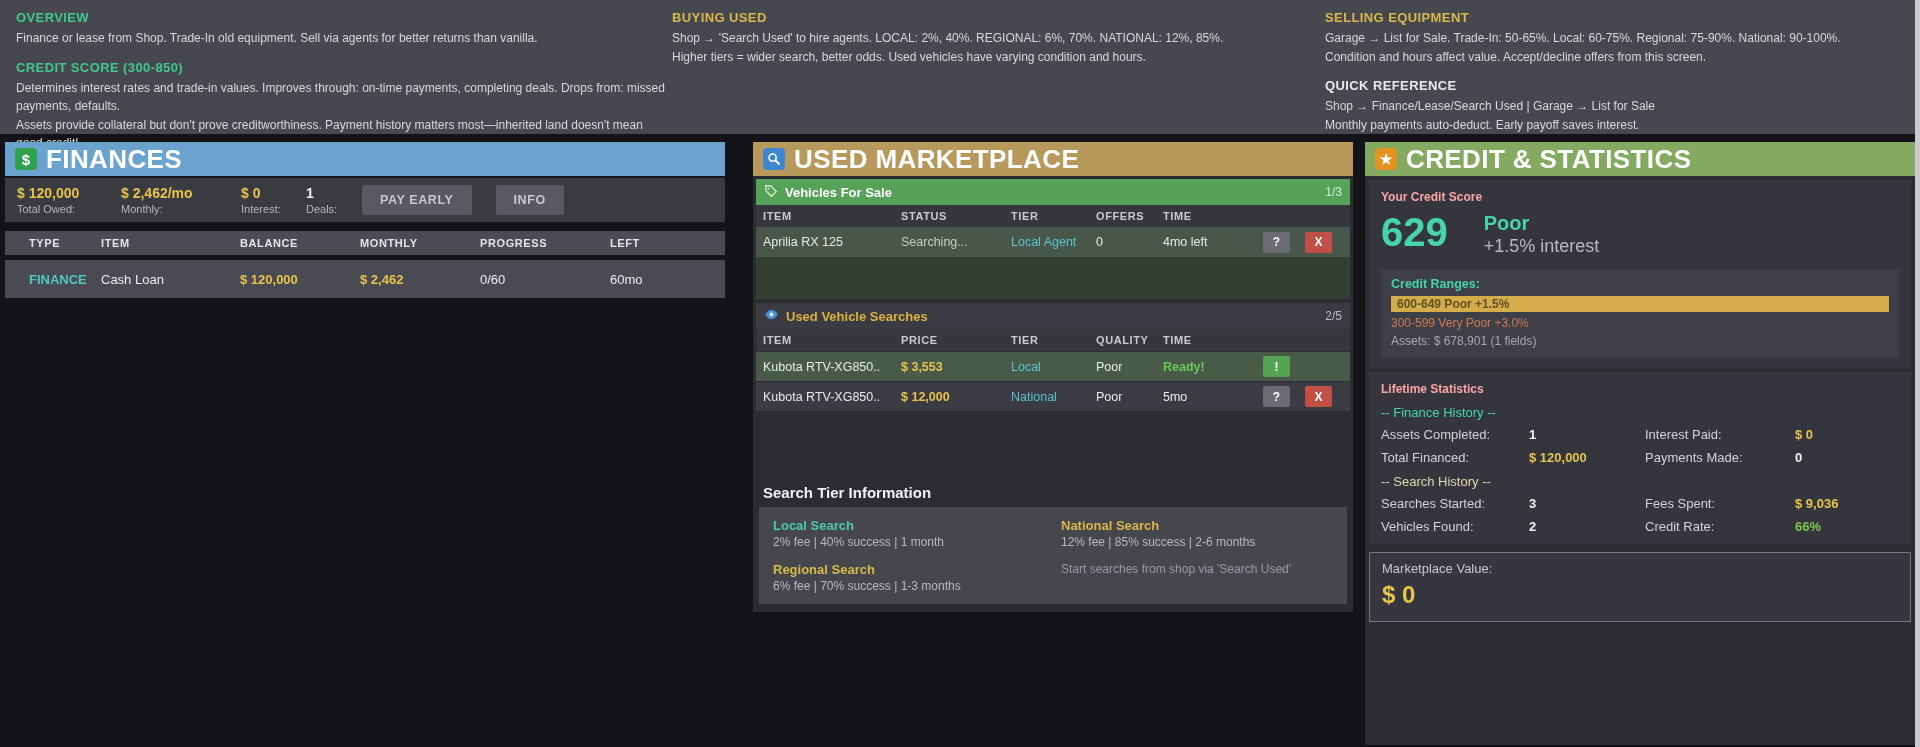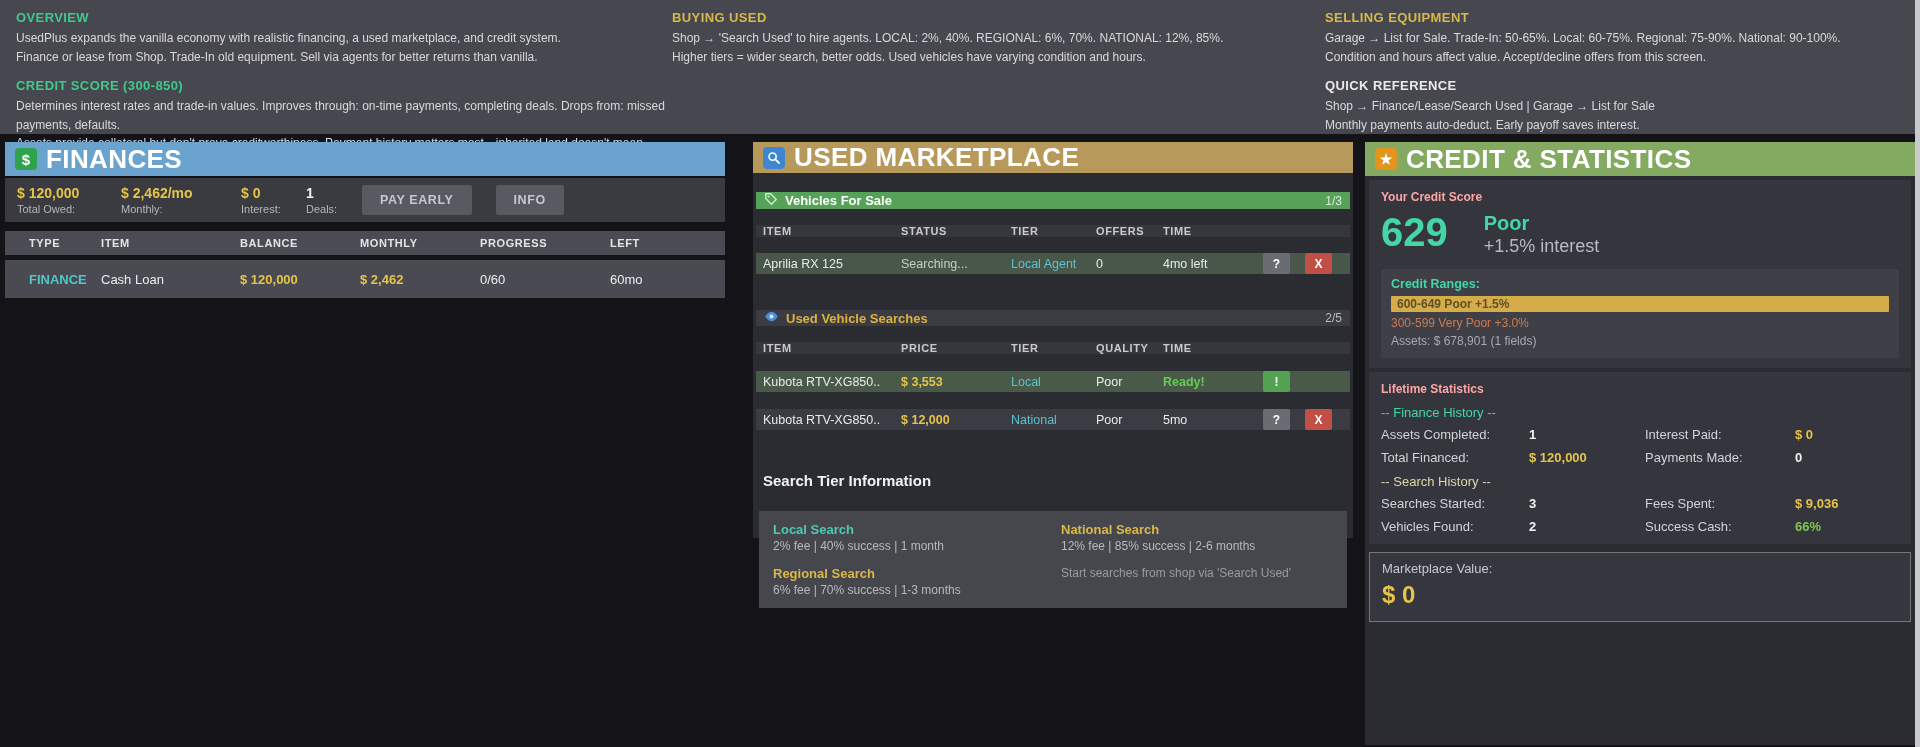--- a/index.html
+++ b/index.html
@@ -68,21 +68,21 @@
   }
   .fin-head {
     margin-top:9px; background:#4b4b54; height:24px;
     font-size:11px; font-weight:bold; letter-spacing:.6px; color:#e4e4e8;
   }
   .fin-row { margin-top:5px; background:#4a4a53; height:38px; font-size:13px; color:#ececf0; }
   .txt-type { color:#4fc9c4; font-weight:bold; }
   .gold { color:#e6c44a; font-weight:bold; }
 
   
-  .panel-market { background:#2b2b32; height:396px; display:flex; flex-direction:column;gap:16px; }
+  .panel-market { background:#2b2b32; height:470px; display:flex; flex-direction:column; }
   .sec-bar {
     margin:3px 3px 0; height:26px; display:flex; align-items:center;
     padding:0 8px; gap:7px; font-size:13px; font-weight:bold;
   }
   .bar-green { background:#57a259; color:#fff; }
   .bar-green .count { margin-left:auto; color:#d8ecd8; font-weight:normal; font-size:12px; }
   .bar-dark { background:#3b3b43; color:#dcb33c; }
   .bar-dark .count { margin-left:auto; color:#b8b8c0; font-weight:normal; font-size:12px; }
   .mk-grid {
     display:grid; grid-template-columns:138px 110px 85px 67px 100px 42px 1fr;
@@ -155,21 +155,20 @@
   
   .scrollbar { position:absolute; right:0; top:0; width:5px; height:747px; background:#c9c9ce; }
 </style>
 </head>
 <body>
 
 <div class="help-bar">
   <div class="help-col1">
     <div class="help-block">
       <div class="help-title t-teal">OVERVIEW</div>
-      <div class="help-line">UsedPlus expands the vanilla economy with realistic financing, a used marketplace, and credit system.</div>
       <div class="help-line">Finance or lease from Shop. Trade-In old equipment. Sell via agents for better returns than vanilla.</div>
     </div>
     <div class="help-block">
       <div class="help-title t-teal">CREDIT SCORE (300-850)</div>
       <div class="help-line">Determines interest rates and trade-in values. Improves through: on-time payments, completing deals. Drops from: missed payments, defaults.</div>
       <div class="help-line">Assets provide collateral but don't prove creditworthiness. Payment history matters most—inherited land doesn't mean good credit!</div>
     </div>
   </div>
   <div class="help-col2">
     <div class="help-block">
@@ -375,21 +374,21 @@
         <span class="stat-value">0</span>
       </div>
       <div class="hist-label hl-cream">-- Search History --</div>
       <div class="stats-grid">
         <span class="stat-label">Searches Started:</span>
         <span class="stat-value">3</span>
         <span class="stat-label">Fees Spent:</span>
         <span class="stat-value sv-gold">$ 9,036</span>
         <span class="stat-label">Vehicles Found:</span>
         <span class="stat-value">2</span>
-        <span class="stat-label">Success Cash:</span>
+        <span class="stat-label">Credit Rate:</span>
         <span class="stat-value sv-green">66%</span>
       </div>
     </div>
 
     <div class="value-box">
       <div class="value-label">Marketplace Value:</div>
       <div class="value-amount">$ 0</div>
     </div>
   </div>
 </div>

